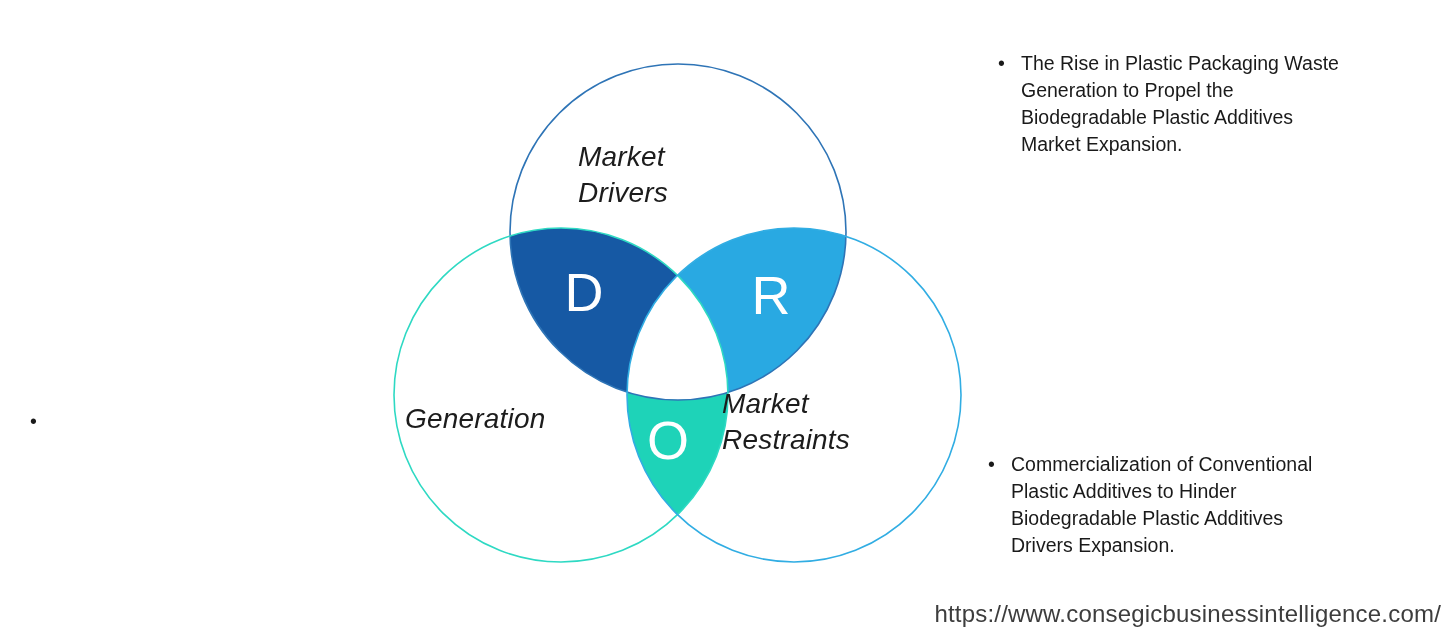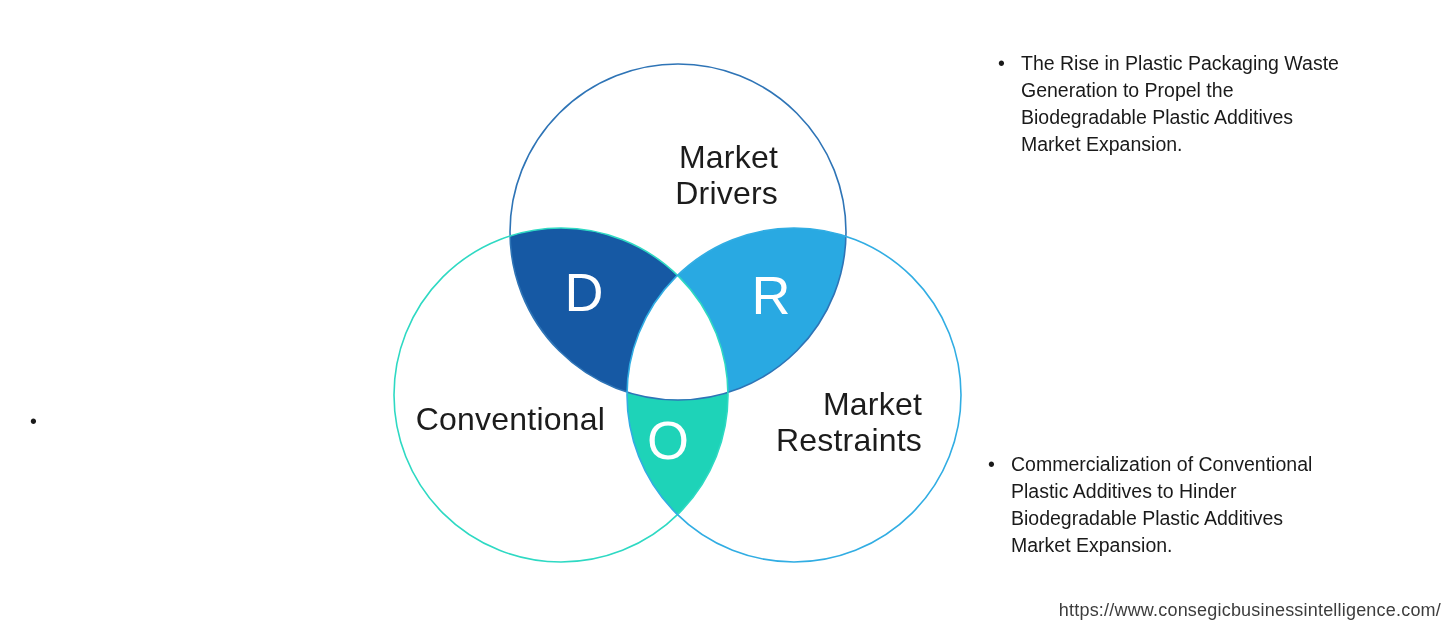--- a/index.html
+++ b/index.html
@@ -10,25 +10,26 @@
     width: 1453px;
     height: 643px;
     background: #ffffff;
     overflow: hidden;
   }
   .venn-svg { position: absolute; left: 0; top: 0; }
 
   .vlabel {
     position: absolute;
     white-space: pre-line;
-    text-align: right;
-    font-size: 32px;
+    text-align: left;
+    font-size: 28px;
     line-height: 36px;
     color: #1c1c1c;
     letter-spacing: 0.2px;
+    font-style: italic;
   }
   .drivers-label     { left: 578px; top: 139px; width: 200px; }
   .opportunity-label { left: 405px; top: 401px; width: 200px; }
   .restraints-label  { left: 722px; top: 386px; width: 200px; }
 
   .vletter {
     position: absolute;
     width: 80px;
     height: 80px;
     line-height: 80px;
@@ -56,21 +57,21 @@
   }
   .bullet .note { white-space: pre-line; }
   .bullet-drivers     { left: 998px; top: 50px;  width: 430px; }
   .bullet-opportunity { left: 30px;  top: 408px; width: 350px; }
   .bullet-restraints  { left: 988px; top: 451px; width: 430px; }
 
   .footer-url {
     position: absolute;
     top: 600px;
     right: 12px;
-    font-size: 18px;
+    font-size: 24px;
     color: #3d3d3d;
     letter-spacing: 0.2px;
   }
 </style>
 </head>
 <body>
 
 <div class="canvas">
 
   <svg class="venn-svg" width="1453" height="643" viewBox="0 0 1453 643" aria-hidden="true">
@@ -107,21 +108,21 @@
       <circle cx="794" cy="395" r="167" fill="#1ed3b8"></circle>
     </g>
 
     <circle cx="678" cy="232" r="168" fill="none" stroke-width="1.6" stroke="#2e74b6"></circle>
     <circle cx="561" cy="395" r="167" fill="none" stroke-width="1.6" stroke="#2ed9c3"></circle>
     <circle cx="794" cy="395" r="167" fill="none" stroke-width="1.6" stroke="#31ade3"></circle>
   </svg>
 
   <div class="vlabel drivers-label">Market
 Drivers</div>
-  <div class="vlabel opportunity-label">Conventional</div>
+  <div class="vlabel opportunity-label">Generation</div>
   <div class="vlabel restraints-label">Market
 Restraints</div>
 
   <div class="vletter letter-d">D</div>
   <div class="vletter letter-r">R</div>
   <div class="vletter letter-o">O</div>
 
   <div class="bullet bullet-drivers">
     <span class="dot">•</span>
     <span class="note">The Rise in Plastic Packaging Waste
@@ -132,18 +133,18 @@
 
   <div class="bullet bullet-opportunity">
     <span class="dot">•</span>
   </div>
 
   <div class="bullet bullet-restraints">
     <span class="dot">•</span>
     <span class="note">Commercialization of Conventional
 Plastic Additives to Hinder
 Biodegradable Plastic Additives
-Market Expansion.</span>
+Drivers Expansion.</span>
   </div>
 
   <div class="footer-url">https://www.consegicbusinessintelligence.com/</div>
 
 </div>
 
 </body></html>

